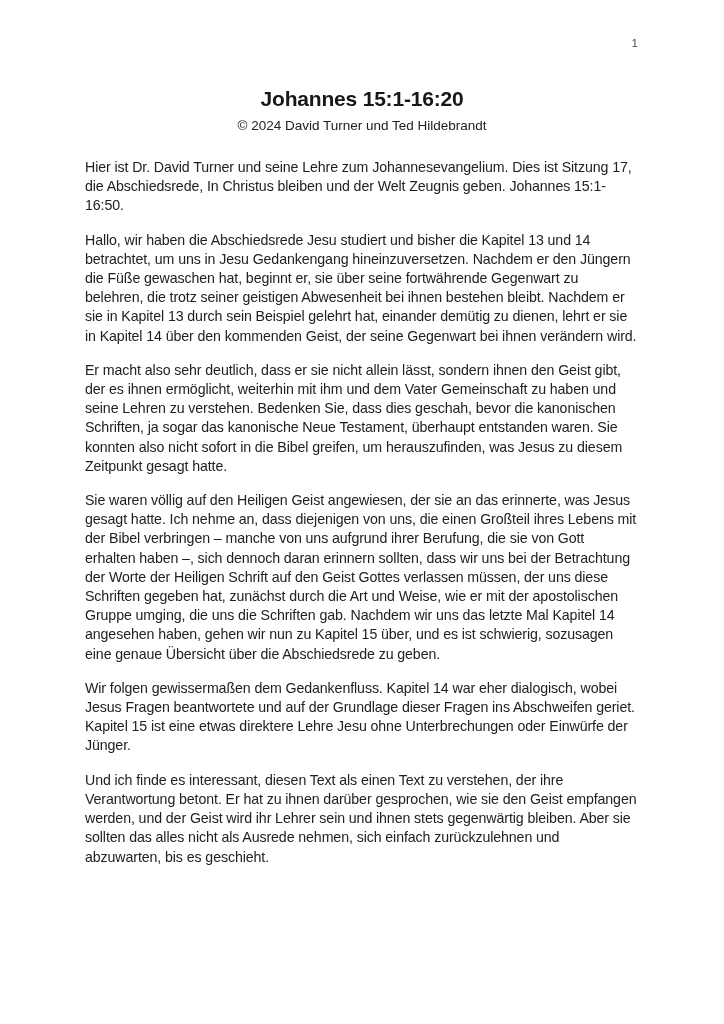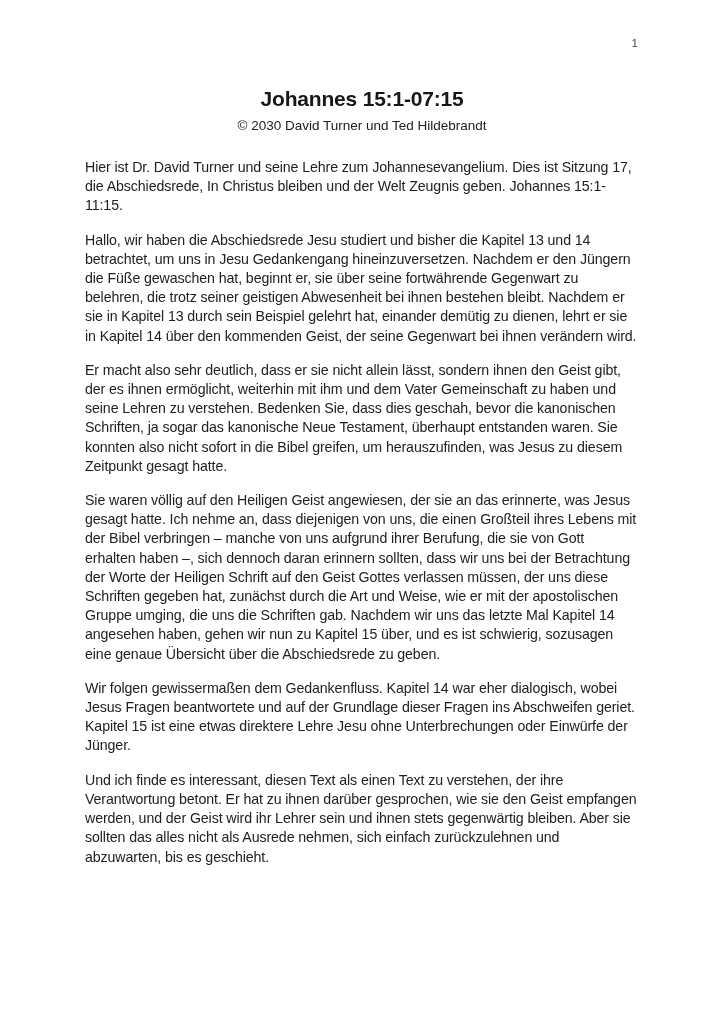--- a/index.html
+++ b/index.html
@@ -60,27 +60,27 @@
 </style>
 </head>
 <body>
 
 <div class="page">
 
   <div class="page-number">1</div>
 
   <header class="doc-header">
     <h1 class="doc-title">
-      <span class="title-line">Johannes 15:1-07:15</span>
+      <span class="title-line">Johannes 15:1-16:20</span>
     </h1>
-    <div class="copyright-line">© 2030 David Turner und Ted Hildebrandt</div>
+    <div class="copyright-line">© 2024 David Turner und Ted Hildebrandt</div>
   </header>
 
   <main class="body-text">
-    <p>Hier ist Dr. David Turner und seine Lehre zum Johannesevangelium. Dies ist Sitzung 17, die Abschiedsrede, In Christus bleiben und der Welt Zeugnis geben. Johannes 15:1-11:15.</p>
+    <p>Hier ist Dr. David Turner und seine Lehre zum Johannesevangelium. Dies ist Sitzung 17, die Abschiedsrede, In Christus bleiben und der Welt Zeugnis geben. Johannes 15:1-16:50.</p>
     <p>Hallo, wir haben die Abschiedsrede Jesu studiert und bisher die Kapitel 13 und 14 betrachtet, um uns in Jesu Gedankengang hineinzuversetzen. Nachdem er den Jüngern die Füße gewaschen hat, beginnt er, sie über seine fortwährende Gegenwart zu belehren, die trotz seiner geistigen Abwesenheit bei ihnen bestehen bleibt. Nachdem er sie in Kapitel 13 durch sein Beispiel gelehrt hat, einander demütig zu dienen, lehrt er sie in Kapitel 14 über den kommenden Geist, der seine Gegenwart bei ihnen verändern wird.</p>
     <p>Er macht also sehr deutlich, dass er sie nicht allein lässt, sondern ihnen den Geist gibt, der es ihnen ermöglicht, weiterhin mit ihm und dem Vater Gemeinschaft zu haben und seine Lehren zu verstehen. Bedenken Sie, dass dies geschah, bevor die kanonischen Schriften, ja sogar das kanonische Neue Testament, überhaupt entstanden waren. Sie konnten also nicht sofort in die Bibel greifen, um herauszufinden, was Jesus zu diesem Zeitpunkt gesagt hatte.</p>
     <p>Sie waren völlig auf den Heiligen Geist angewiesen, der sie an das erinnerte, was Jesus gesagt hatte. Ich nehme an, dass diejenigen von uns, die einen Großteil ihres Lebens mit der Bibel verbringen – manche von uns aufgrund ihrer Berufung, die sie von Gott erhalten haben –, sich dennoch daran erinnern sollten, dass wir uns bei der Betrachtung der Worte der Heiligen Schrift auf den Geist Gottes verlassen müssen, der uns diese Schriften gegeben hat, zunächst durch die Art und Weise, wie er mit der apostolischen Gruppe umging, die uns die Schriften gab. Nachdem wir uns das letzte Mal Kapitel 14 angesehen haben, gehen wir nun zu Kapitel 15 über, und es ist schwierig, sozusagen eine genaue Übersicht über die Abschiedsrede zu geben.</p>
     <p>Wir folgen gewissermaßen dem Gedankenfluss. Kapitel 14 war eher dialogisch, wobei Jesus Fragen beantwortete und auf der Grundlage dieser Fragen ins Abschweifen geriet. Kapitel 15 ist eine etwas direktere Lehre Jesu ohne Unterbrechungen oder Einwürfe der Jünger.</p>
     <p>Und ich finde es interessant, diesen Text als einen Text zu verstehen, der ihre Verantwortung betont. Er hat zu ihnen darüber gesprochen, wie sie den Geist empfangen werden, und der Geist wird ihr Lehrer sein und ihnen stets gegenwärtig bleiben. Aber sie sollten das alles nicht als Ausrede nehmen, sich einfach zurückzulehnen und abzuwarten, bis es geschieht.</p>
   </main>
 
 </div>
 
 </body></html>

